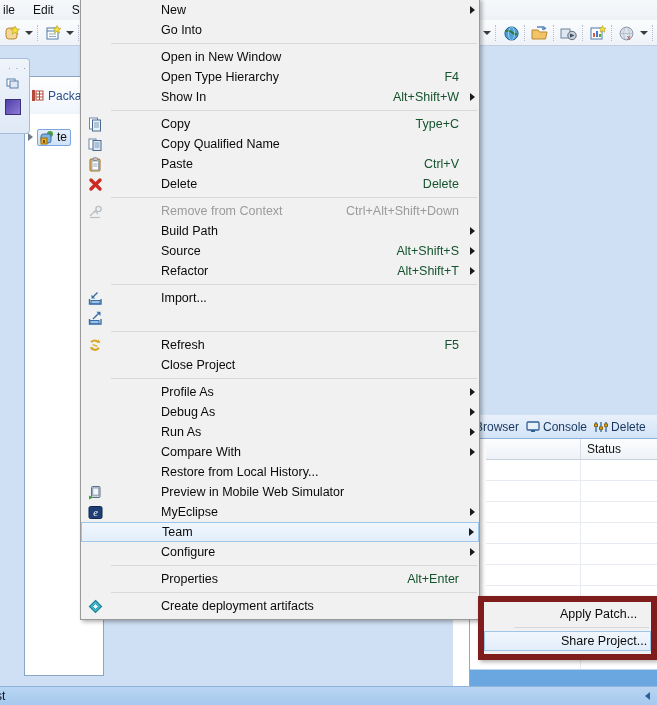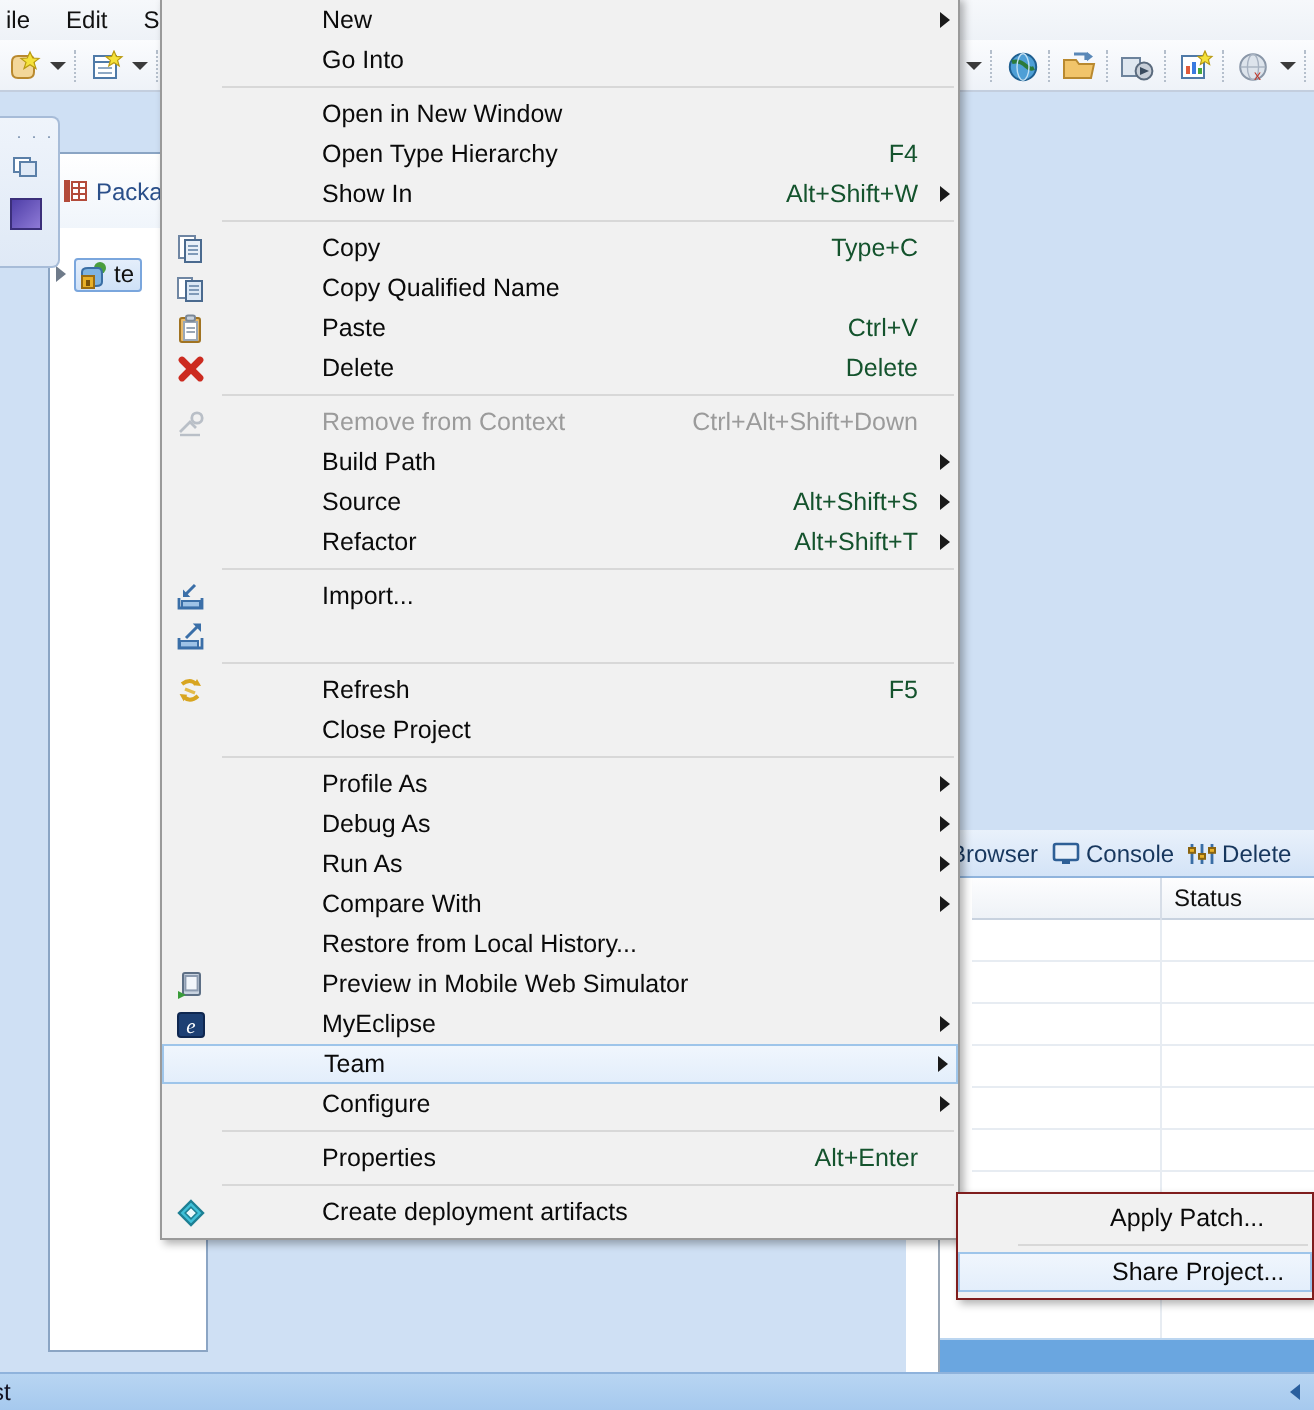--- a/index.html
+++ b/index.html
@@ -174,21 +174,21 @@
   .mi.highlight {
     background: linear-gradient(to bottom,#f0f6fd 0%, #e3eefb 100%);
     border: 1px solid #9ec5ea;
     height: 20px;
   }
   .sep { height: 1px; background: #d8d8d8; margin: 3px 2px 3px 30px; }
 
   
   .submenu {
     position: absolute; left: 478px; top: 596px; width: 179px;
-    background: #f1f1f1; border: 1px solid #7f1d1d;
+    background: #f1f1f1; border: 6px solid #7f1d1d;
     box-shadow: 2px 2px 4px rgba(0,0,0,0.30);
     padding: 2px 0 3px 0; z-index: 60;
   }
   .submenu .mi .lbl { padding-left: 30px; }
   .submenu .sep { margin: 3px 2px 3px 30px; }
 
   
   .ic { display: block; }
 </style>
 </head>

